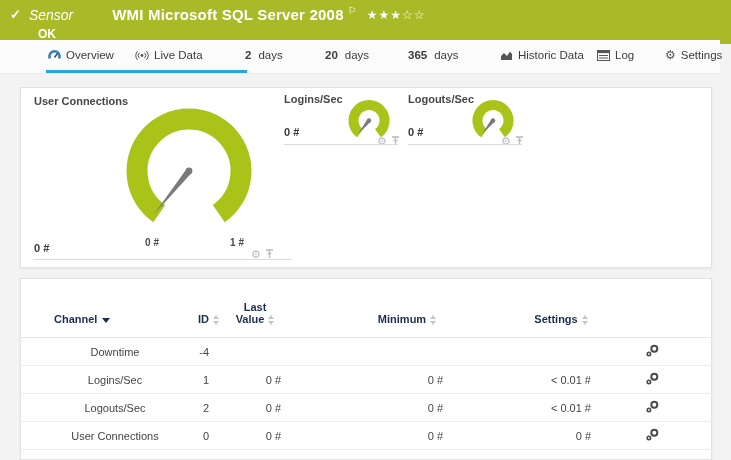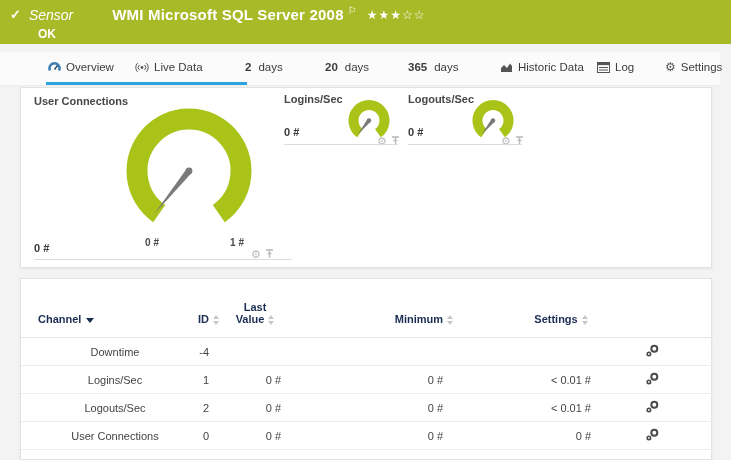--- a/index.html
+++ b/index.html
@@ -11,21 +11,21 @@
     background:#a8ba28; color:#fff; }
   .banner-row { position:absolute; left:10px; top:6px; display:flex; align-items:center; }
   .check { font-size:13px; font-weight:bold; margin-right:8px; }
   .kind  { font-style:italic; font-size:14px; margin-right:7px; }
   .title { font-size:15px; font-weight:bold; letter-spacing:.2px;margin-left:32px; }
   .flag  { font-size:10px; vertical-align:super; margin-left:4px; position:relative; top:-4px; }
   .stars { font-size:12px; letter-spacing:1px; margin-left:10px; }
   .okstatus { position:absolute; left:38px; top:27px; font-size:12px; font-weight:bold; }
 
   
-  .tabbar { position:absolute; left:0; top:52px; width:720px; height:34px;
+  .tabbar { position:absolute; left:0; top:40px; width:720px; height:34px;
     background:#fbfbfb; border-bottom:1px solid #ececec; }
   .tab { position:absolute; top:9px; display:flex; align-items:center; gap:5px;
     font-size:11.5px; color:#3c3c3c; cursor:pointer; white-space:nowrap; }
   .tab .num { font-weight:bold; margin-right:2px; }
   .tab-underline { position:absolute; left:46px; top:30px; width:201px; height:3px;
     background:#2ba4dd; }
   .ticon { display:inline-block; line-height:0; }
   .gear-glyph { font-size:12px; color:#555; line-height:1; }
 
   
@@ -41,24 +41,24 @@
   .sep { position:absolute; height:1px; background:#dcdcdc; }
   .mini-icons { position:absolute; display:flex; gap:4px; align-items:center; color:#bcbcbc; }
   .mini-icons .gear-sm { font-size:11px; line-height:1; color:#bcbcbc; }
 
   
   table { border-collapse:collapse; table-layout:fixed; width:692px; margin-top:22px; }
   col.c1{width:155px} col.c2{width:43px} col.c3{width:72px}
   col.c4{width:162px} col.c5{width:148px} col.c6{width:112px}
   th { color:#1b2d52; font-size:11px; font-weight:bold; vertical-align:bottom;
     padding-bottom:12px; border-bottom:1px solid #e6e6e6; cursor:pointer; }
-  th.h-channel { text-align:left; padding-left:17px; }
+  th.h-channel { text-align:left; padding-left:33px; }
   th.h-id { text-align:right; }
   th.h-lv { text-align:center; }
-  th.h-min { text-align:right; padding-left:70px; }
+  th.h-min { text-align:center; padding-left:70px; }
   th.h-max { text-align:center; padding-left:68px; }
   td { font-size:11px; color:#444; height:28px; border-bottom:1px solid #ededed; }
   td.b-channel { padding-left:33px;text-align:center; }
   td.b-id, td.b-lv, td.b-min, td.b-max { text-align:right; padding-right:10px; }
   td.b-icon { padding-left:45px; }
   .sort { display:inline-block; vertical-align:middle; margin-left:4px; }
   .sort i { display:block; width:0; height:0; border-left:3.5px solid transparent;
     border-right:3.5px solid transparent; }
   .sort .up { border-bottom:4px solid #c3c8cf; margin-bottom:2px; }
   .sort .dn { border-top:4px solid #c3c8cf; }

